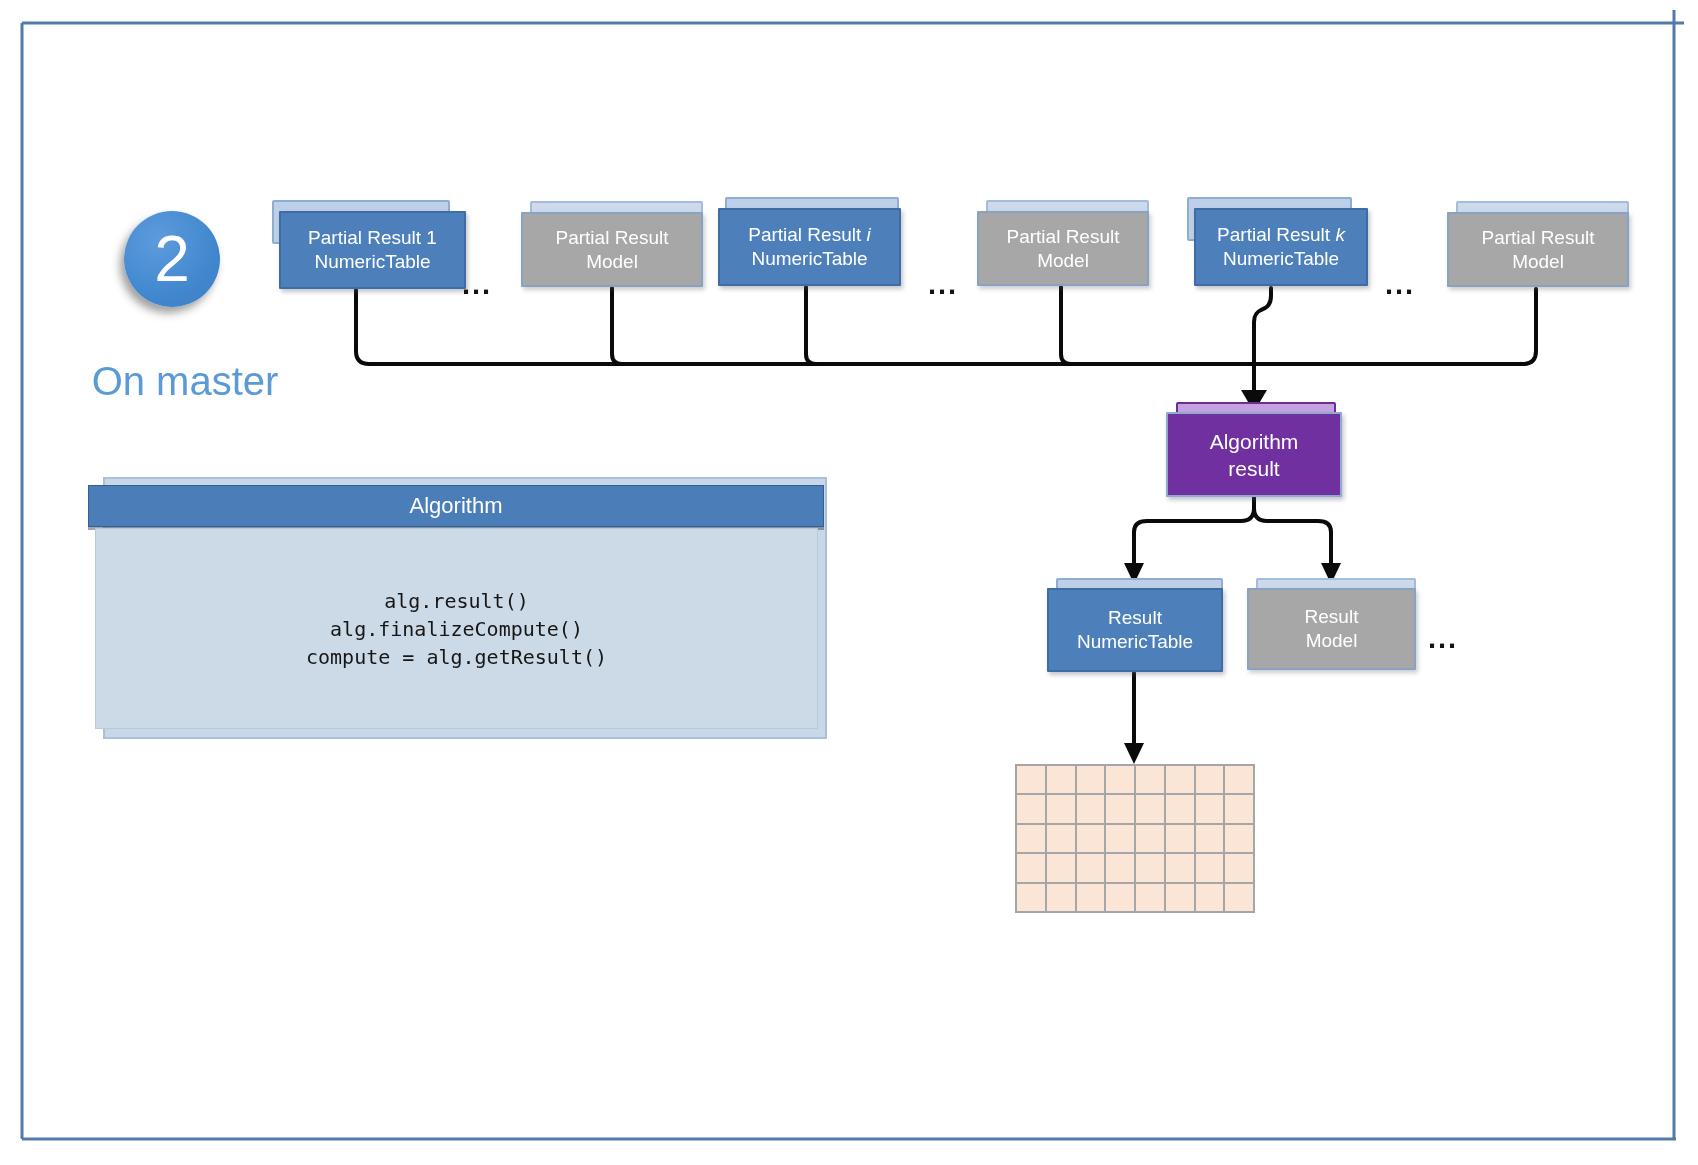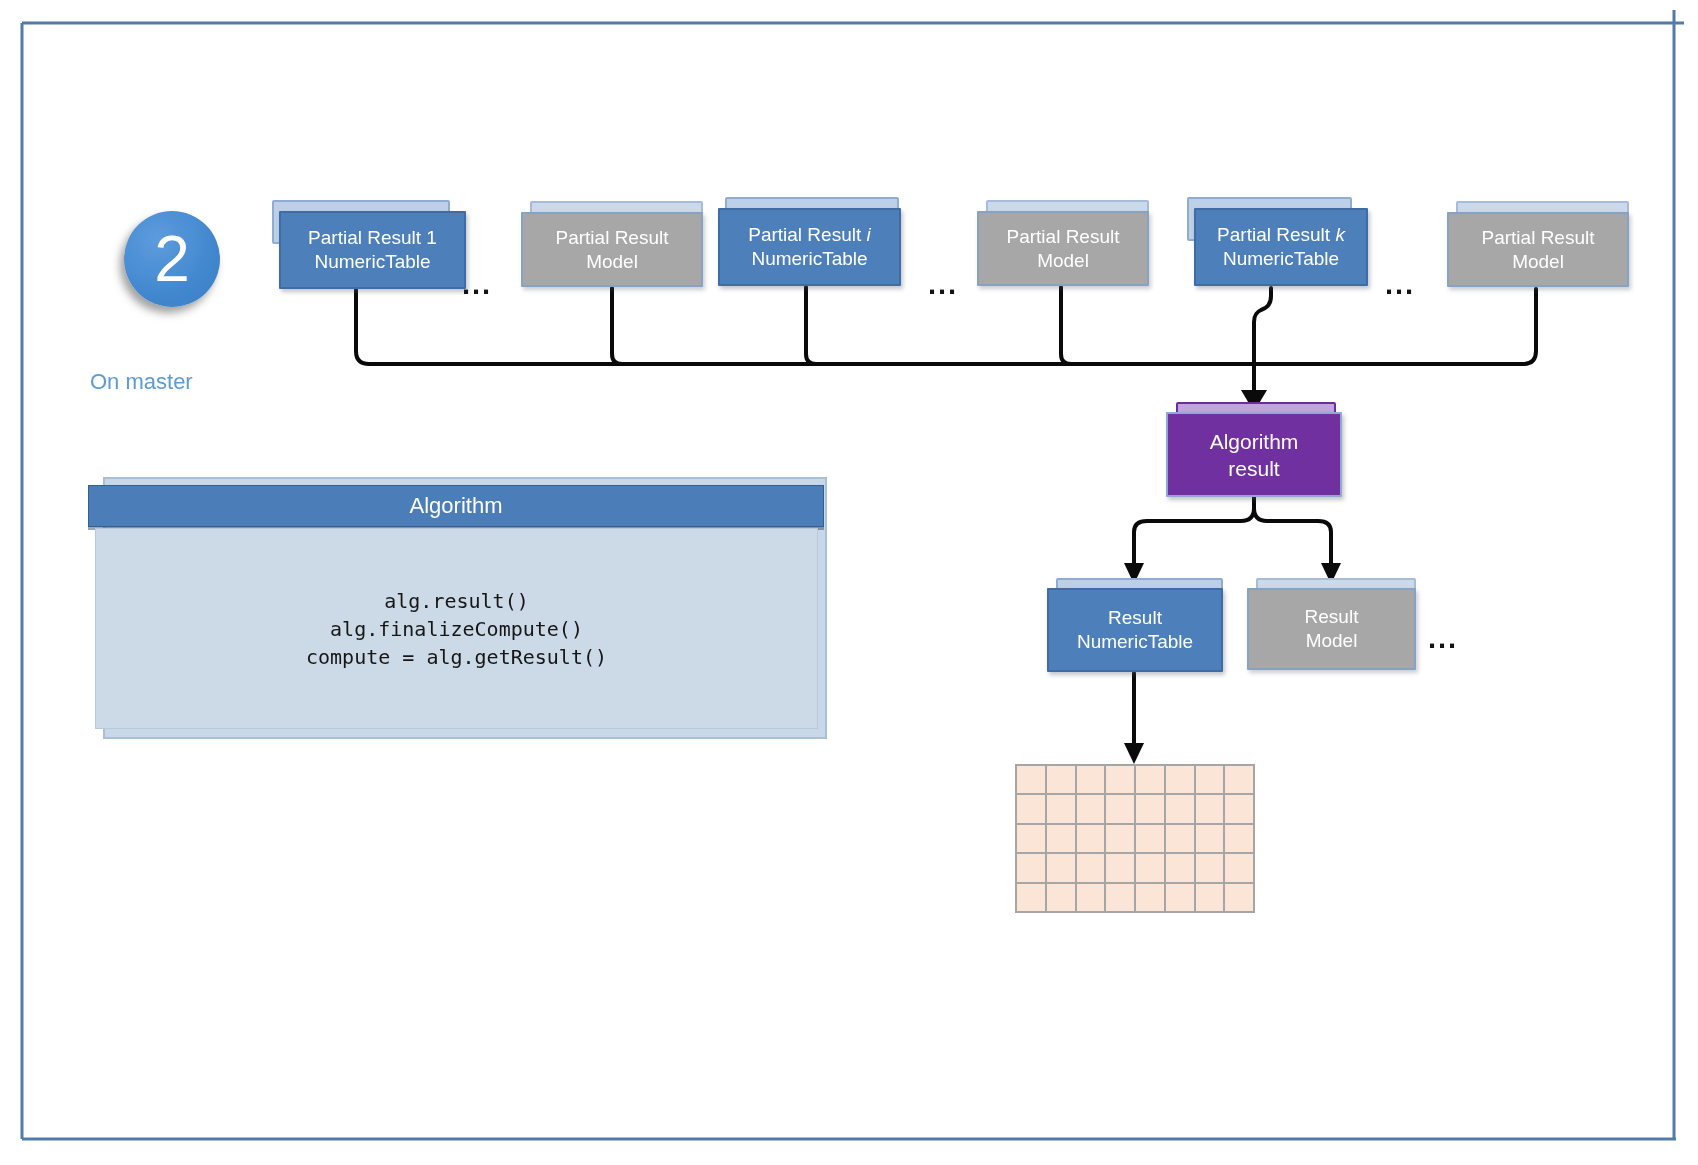--- a/index.html
+++ b/index.html
@@ -20,22 +20,22 @@
   .purple .tab{background:#c3a2de;border:2px solid #6b2d96;}
   .purple .face{background:#7030a0;border:2px solid #8fa9d0;font-size:21px;line-height:27px;box-shadow:2px 3px 4px rgba(80,90,110,.35);}
 
   
   .badge{position:absolute;left:124px;top:211px;width:96px;height:96px;border-radius:50%;
          background:radial-gradient(circle at 35% 30%, #5d9bdd, #4288cf 60%, #3c7cc2);
          box-shadow:-4px 6px 9px rgba(110,110,110,.65);
          display:flex;align-items:center;justify-content:center;color:#fff;font-size:64px;}
 
   
-  .context{position:absolute;left:90px;top:360px;width:190px;text-align:left;
-           color:#5b9bd5;font-size:22px;line-height:43px;}
+  .context{position:absolute;left:90px;top:360px;width:190px;text-align:center;
+           color:#5b9bd5;font-size:40px;line-height:43px;}
 
   
   .dots{position:absolute;color:#141414;font-size:29px;font-weight:bold;letter-spacing:2px;}
 
   
   .alg-tab{position:absolute;left:103px;top:477px;width:720px;height:258px;background:#c9d8e8;border:2px solid #a9c0d8;}
   .alg-header{position:absolute;left:88px;top:485px;width:734px;height:40px;background:#4b7db8;border:1px solid #35608d;
               box-shadow:0 3px 0 rgba(40,62,90,.45);display:flex;align-items:center;justify-content:center;
               color:#fff;font-size:22px;}
   .alg-body{position:absolute;left:95px;top:528px;width:721px;height:199px;background:#ccdae8;border:1px solid #b7c9db;

